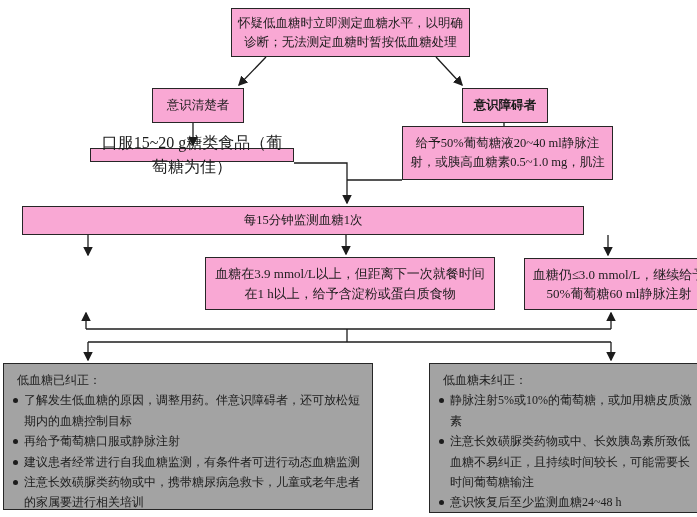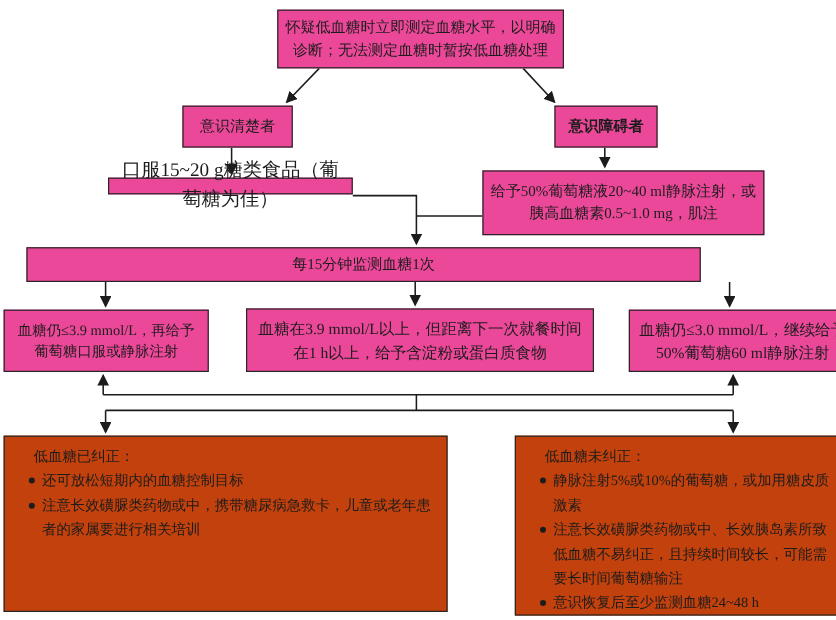--- a/index.html
+++ b/index.html
@@ -7,36 +7,36 @@
     position:relative;
     width:697px;height:517px;
     background:#ffffff;
     font-family:"Liberation Serif","DejaVu Serif",serif;
     color:#1c1c1c;
     overflow:hidden;
   }
   .box{
     position:absolute;
     border:1.5px solid #262626;
-    background:#ec4899;
+    background:#f9a8d4;
     box-sizing:border-box;
     display:flex;align-items:center;justify-content:center;
     text-align:center;
     font-size:12.5px;
     line-height:1.5;
     padding:2px 6px;
   }
   .list-box{
     position:absolute;
     border:1.5px solid #262626;
-    background:#c2410c;
+    background:#a3a3a3;
     box-sizing:border-box;
     font-size:12px;
     line-height:1.7;
-    padding:6px 8px 4px 20px;
+    padding:6px 8px 4px 9px;
     text-align:left;
   }
   .list-title{margin:0 0 0 4px;}
   .bullet{display:flex;gap:6px;align-items:flex-start;}
   .dot{
     flex:0 0 auto;
     width:5px;height:5px;border-radius:50%;
     background:#1c1c1c;margin-top:8px;
   }
   svg.connectors{position:absolute;left:0;top:0;pointer-events:none;}
@@ -79,35 +79,42 @@
   </svg>
 
   <div class="box" style="left:231px;top:8px;width:239px;height:49px;">怀疑低血糖时立即测定血糖水平，以明确诊断；无法测定血糖时暂按低血糖处理</div>
 
   <div class="box" style="left:152px;top:88px;width:92px;height:35px;">意识清楚者</div>
 
   <div class="box" style="left:462px;top:88px;width:86px;height:35px;font-weight:bold;">意识障碍者</div>
 
   <div class="box" style="left:90px;top:148px;width:204px;height:14px;font-size:16px;">口服15~20 g糖类食品（葡萄糖为佳）</div>
 
-  <div class="box" style="left:402px;top:142px;width:235px;height:54px;">给予50%葡萄糖液20~40 ml静脉注射，或胰高血糖素0.5~1.0 mg，肌注</div>
+  <div class="box" style="left:402px;top:126px;width:211px;height:54px;">给予50%葡萄糖液20~40 ml静脉注射，或胰高血糖素0.5~1.0 mg，肌注</div>
 
   <div class="box" style="left:22px;top:206px;width:562px;height:29px;">每15分钟监测血糖1次</div>
 
-  <div class="box" style="left:3px;top:258px;width:171px;height:52px;font-size:12px;">血糖仍≤3.9 mmol/L，再给予葡萄糖口服或静脉注射</div>
 
   <div class="box" style="left:205px;top:257px;width:290px;height:53px;font-size:13px;">血糖在3.9 mmol/L以上，但距离下一次就餐时间在1 h以上，给予含淀粉或蛋白质食物</div>
 
   <div class="box" style="left:524px;top:258px;width:190px;height:52px;font-size:13px;">血糖仍≤3.0 mmol/L，继续给予50%葡萄糖60 ml静脉注射</div>
 
   <div class="list-box" style="left:3px;top:363px;width:370px;height:147px;">
     <div class="list-title">低血糖已纠正：</div>
     <div class="bullet">
       <span class="dot"></span>
-      <span>还可放松短期内的血糖控制目标</span>
+      <span>了解发生低血糖的原因，调整用药。伴意识障碍者，还可放松短期内的血糖控制目标</span>
+    </div>
+    <div class="bullet">
+      <span class="dot"></span>
+      <span>再给予葡萄糖口服或静脉注射</span>
+    </div>
+    <div class="bullet">
+      <span class="dot"></span>
+      <span>建议患者经常进行自我血糖监测，有条件者可进行动态血糖监测</span>
     </div>
     <div class="bullet">
       <span class="dot"></span>
       <span>注意长效磺脲类药物或中，携带糖尿病急救卡，儿童或老年患者的家属要进行相关培训</span>
     </div>
   </div>
 
   <div class="list-box" style="left:417px;top:363px;width:274px;height:150px;margin-left:12px;">
     <div class="list-title">低血糖未纠正：</div>
     <div class="bullet">

